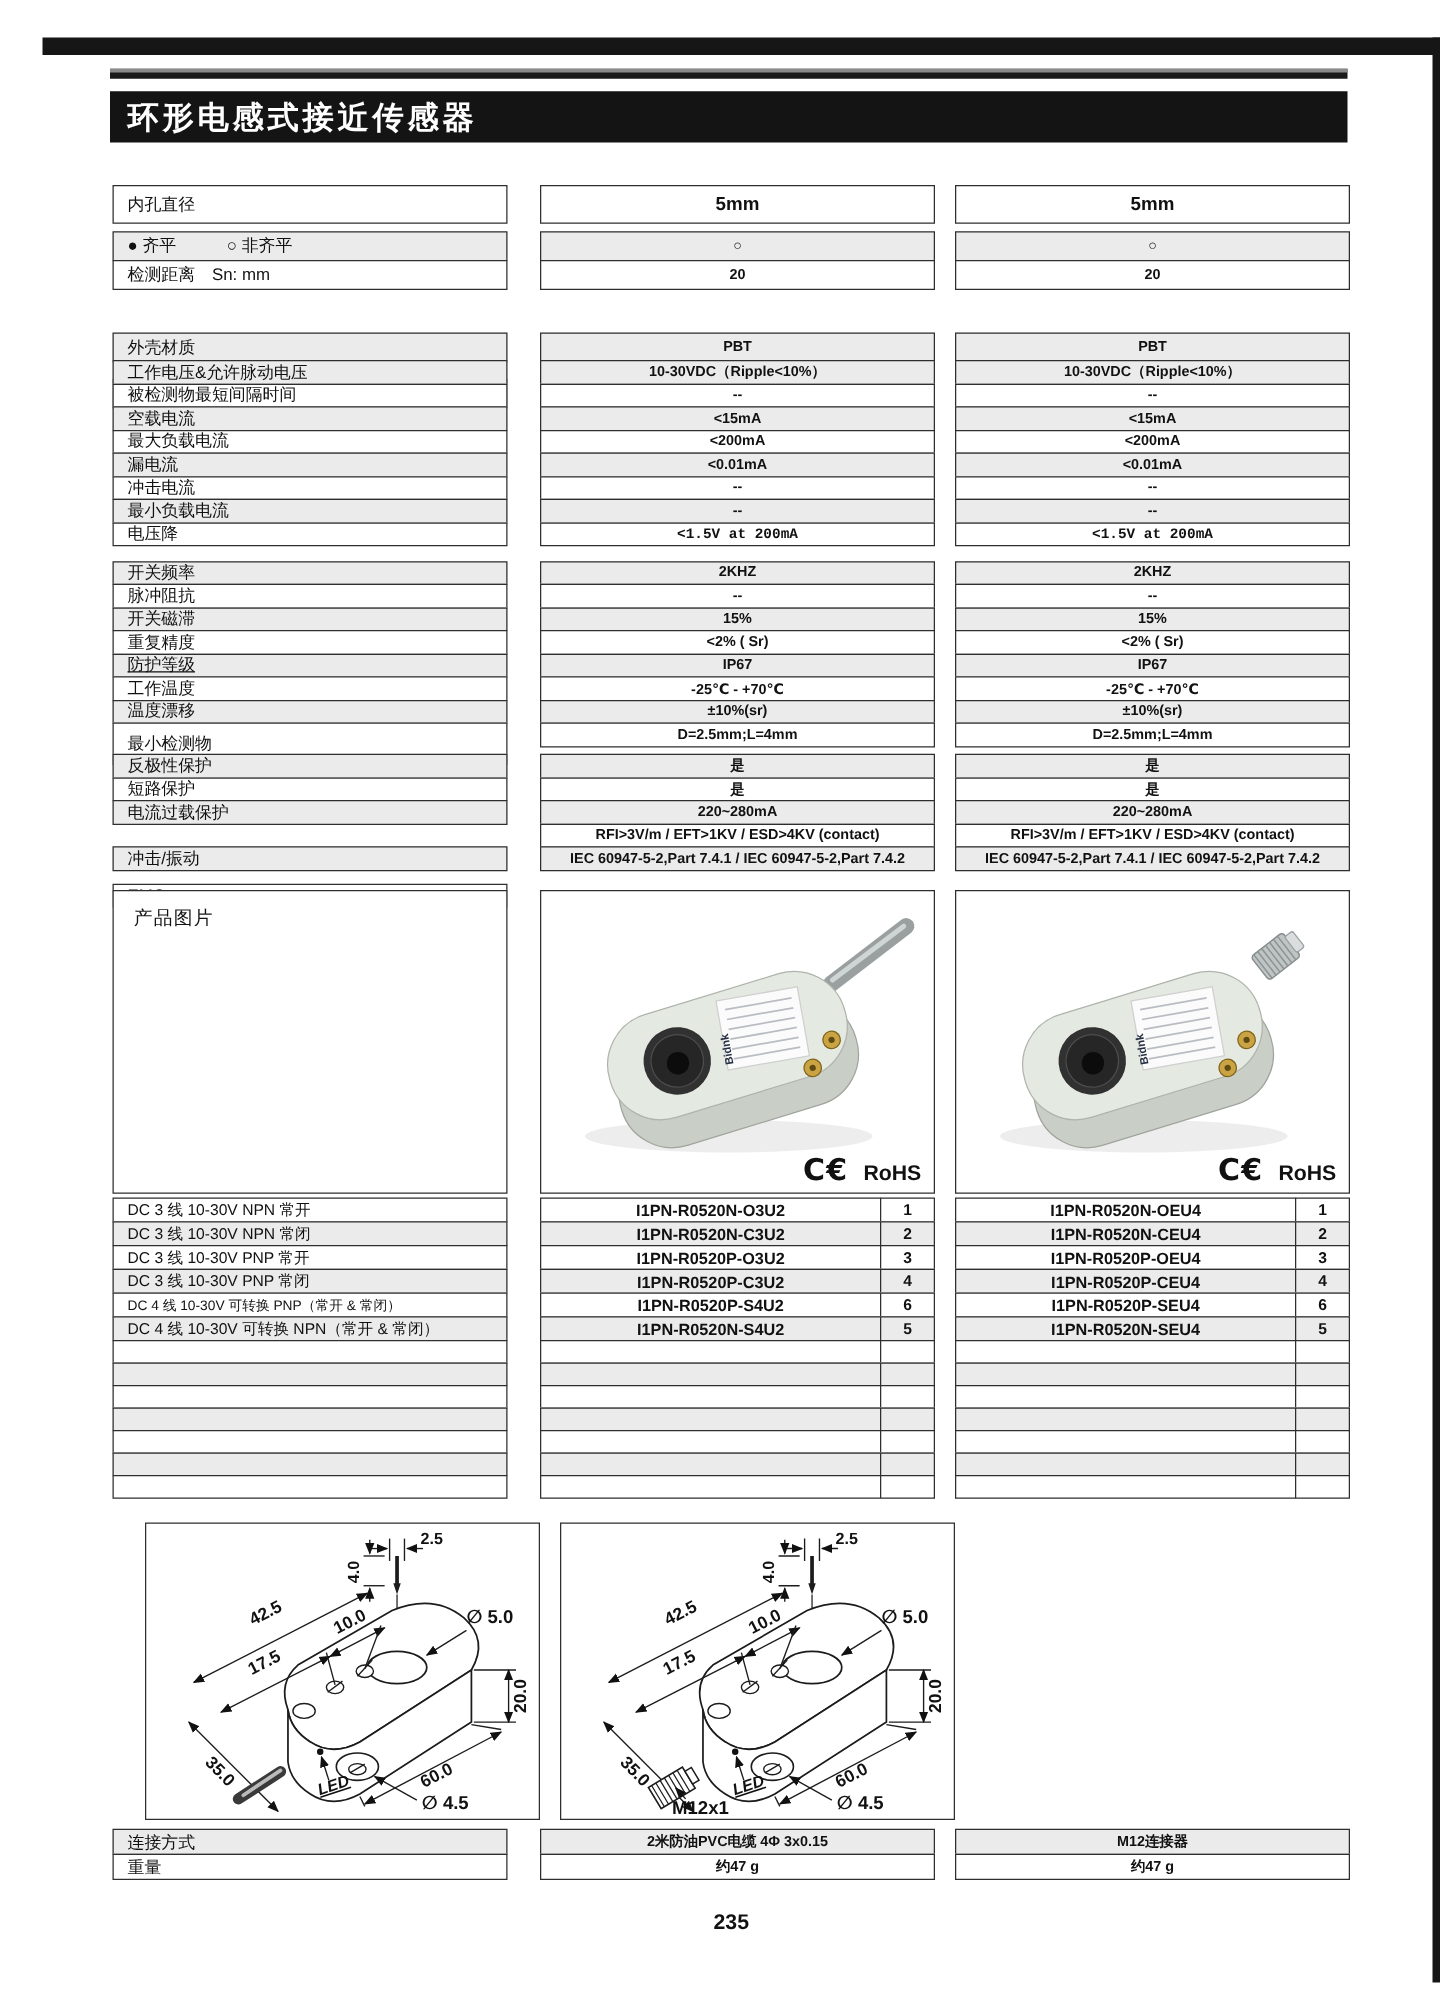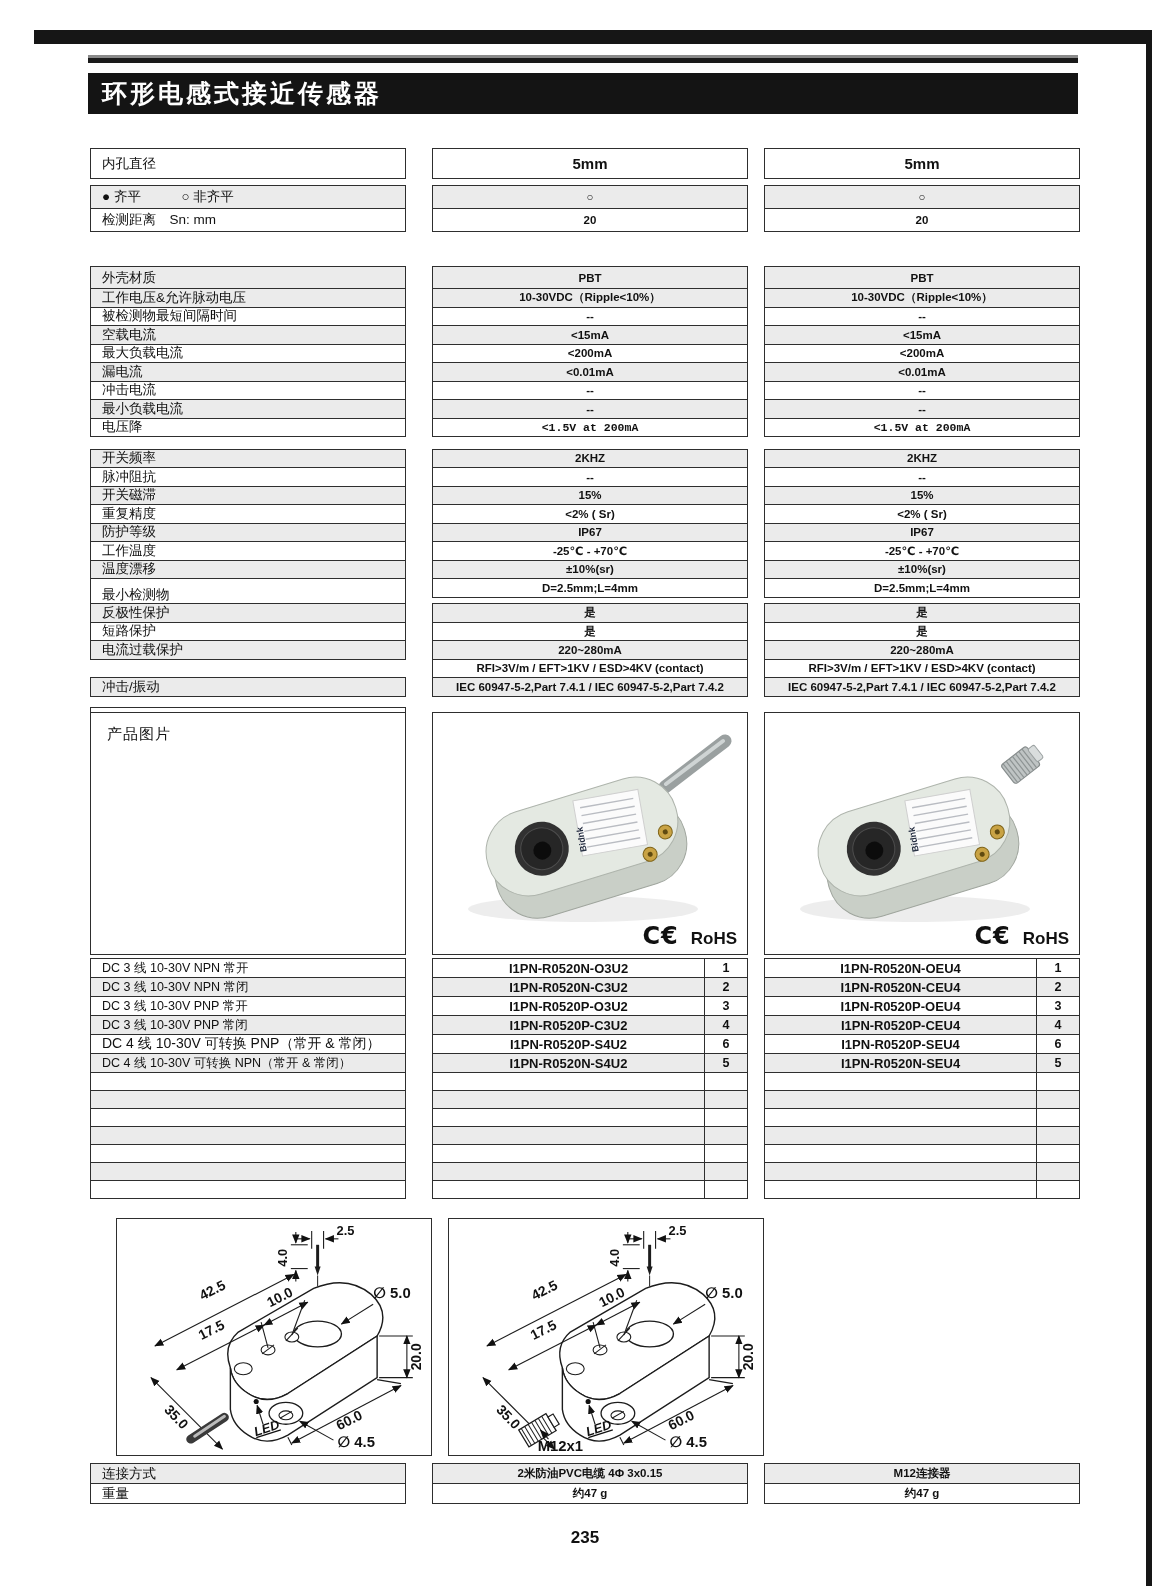--- a/index.html
+++ b/index.html
@@ -127,21 +127,21 @@
         <div class="cell lab g" style="height: 19.5px;">开关磁滞</div>
         <div class="cell val gap1 g" style="height: 19.5px;">15%</div>
         <div class="cell val gap2 g" style="height: 19.5px;">15%</div>
       </div>
       <div class="trow" style="height: 19.5px;">
         <div class="cell lab" style="height: 19.5px;">重复精度</div>
         <div class="cell val gap1" style="height: 19.5px;">&lt;2% ( Sr)</div>
         <div class="cell val gap2" style="height: 19.5px;">&lt;2% ( Sr)</div>
       </div>
       <div class="trow" style="height: 19.5px;">
-        <div class="cell lab g" style="height: 19.5px;">防护等级</div>
+        <div class="cell lab g" style="height: 19.5px; text-decoration: underline;">防护等级</div>
         <div class="cell val gap1 g" style="height: 19.5px;">IP67</div>
         <div class="cell val gap2 g" style="height: 19.5px;">IP67</div>
       </div>
       <div class="trow" style="height: 19.5px;">
         <div class="cell lab" style="height: 19.5px;">工作温度</div>
         <div class="cell val gap1" style="height: 19.5px;">-25℃ - +70℃</div>
         <div class="cell val gap2" style="height: 19.5px;">-25℃ - +70℃</div>
       </div>
       <div class="trow" style="height: 19.5px;">
         <div class="cell lab g" style="height: 19.5px;">温度漂移</div>
@@ -284,21 +284,21 @@
         <div class="cell num" style="height: 20px;">3</div>
       </div>
       <div class="trow" style="height: 20px;">
         <div class="cell lab g" style="height: 20px; font-size: 12.5px;">DC 3 线 10-30V PNP 常闭</div>
         <div class="cell mod gap1 g" style="height: 20px;">I1PN-R0520P-C3U2</div>
         <div class="cell num g" style="height: 20px;">4</div>
         <div class="cell mod gap2 g" style="height: 20px;">I1PN-R0520P-CEU4</div>
         <div class="cell num g" style="height: 20px;">4</div>
       </div>
       <div class="trow" style="height: 20px;">
-        <div class="cell lab" style="height: 20px; font-size: 14px;">DC 4 线 10-30V 可转换 PNP（常开 &amp; 常闭）</div>
+        <div class="cell lab" style="height: 20px; font-size: 11px;">DC 4 线 10-30V 可转换 PNP（常开 &amp; 常闭）</div>
         <div class="cell mod gap1" style="height: 20px;">I1PN-R0520P-S4U2</div>
         <div class="cell num" style="height: 20px;">6</div>
         <div class="cell mod gap2" style="height: 20px;">I1PN-R0520P-SEU4</div>
         <div class="cell num" style="height: 20px;">6</div>
       </div>
       <div class="trow" style="height: 20px;">
         <div class="cell lab g" style="height: 20px; font-size: 12.5px;">DC 4 线 10-30V 可转换 NPN（常开 &amp; 常闭）</div>
         <div class="cell mod gap1 g" style="height: 20px;">I1PN-R0520N-S4U2</div>
         <div class="cell num g" style="height: 20px;">5</div>
         <div class="cell mod gap2 g" style="height: 20px;">I1PN-R0520N-SEU4</div>

